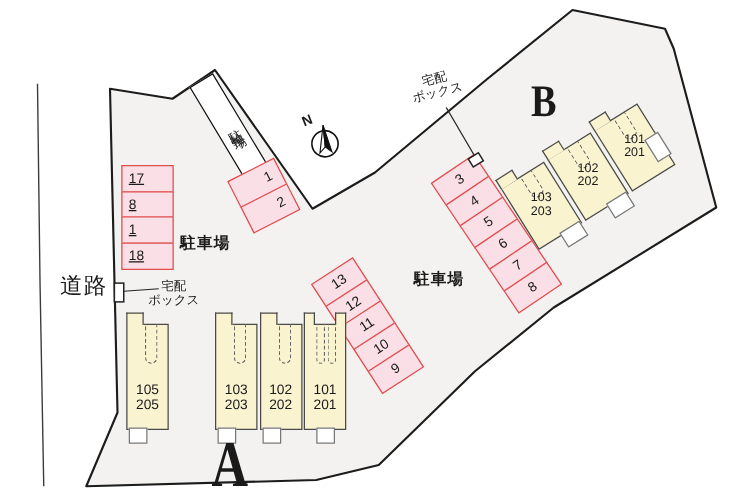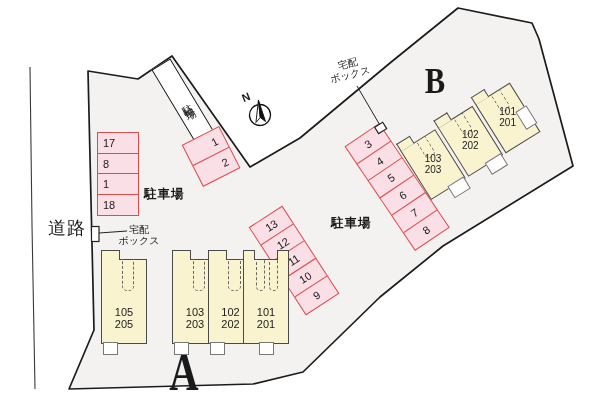--- a/index.html
+++ b/index.html
@@ -12,41 +12,41 @@
   #plan svg{position:absolute;left:0;top:0;}
   #base-svg{z-index:0;}
   #overlay-svg{z-index:6;pointer-events:none;}
 
   
   .stall-group{position:absolute;z-index:2;}
   .stall{box-sizing:border-box;border:1.3px solid var(--stall_border);background:var(--stall_fill);
          font-size:11px;color:var(--text);margin-top:-1.3px;}
   .stall:first-child{margin-top:0;}
   #group-left{left:97px;top:132px;width:42px;}
-  #group-left .stall{height:22px;line-height:21px;padding-left:5px;}
+  #group-left .stall{height:22px;line-height:21px;padding-left:5px;text-decoration:underline;}
   #group-top-pair{left:190px;top:133px;width:42px;transform:rotate(-27deg);}
   #group-top-pair .stall{height:24px;line-height:23px;text-align:right;padding-right:7px;}
   #group-middle{left:274px;top:208px;width:40px;transform:rotate(-33deg);}
   #group-middle .stall{height:22px;line-height:21px;text-align:center;}
   #group-right{left:376px;top:124px;width:42px;transform:rotate(-34deg);}
   #group-right .stall{height:22px;line-height:21px;text-align:center;}
 
   
   .building{position:absolute;z-index:2;}
   #building-a{left:101px;top:250px;width:176px;height:106px;}
   #building-b{left:407px;top:104px;width:129px;height:78px;transform:rotate(-32deg);}
   .unit{position:absolute;top:0;height:100%;}
   .unit .body,.unit .tab{box-sizing:border-box;background:var(--building_fill);border:1px solid var(--building_border);position:absolute;}
   .unit .tab{top:0;height:10px;border-bottom:none;}
   .unit .balcony{box-sizing:border-box;position:absolute;background:#fff;border:1px solid #777;}
   .unit .door{position:absolute;border:1px dashed #666;border-top:none;border-radius:0 0 5px 5px;}
   .unit .unit-label{position:absolute;width:100%;text-align:center;line-height:1.08;}
 
   
-  #building-a .unit{width:46px;}
+  #building-a .unit{width:34px;}
   #building-a .u0{left:0;} #building-a .u1{left:35.5px;} #building-a .u2{left:71px;}
   #building-a .u3{left:106.5px;} #building-a .u4{left:142px;}
   #building-a .body{top:9px;left:0;width:100%;height:85px;}
   #building-a .tab{left:0;width:42%;}
   #building-a .tab.right{left:auto;right:0;width:27%;}
   #building-a .u4 .tab{width:27%;}
   #building-a .door{top:9px;left:45%;width:23%;height:31px;}
   #building-a .u4 .door{left:28%;width:15%;}
   #building-a .u4 .door.d2{left:57%;}
   #building-a .balcony{top:92px;left:2px;width:15px;height:13px;}

